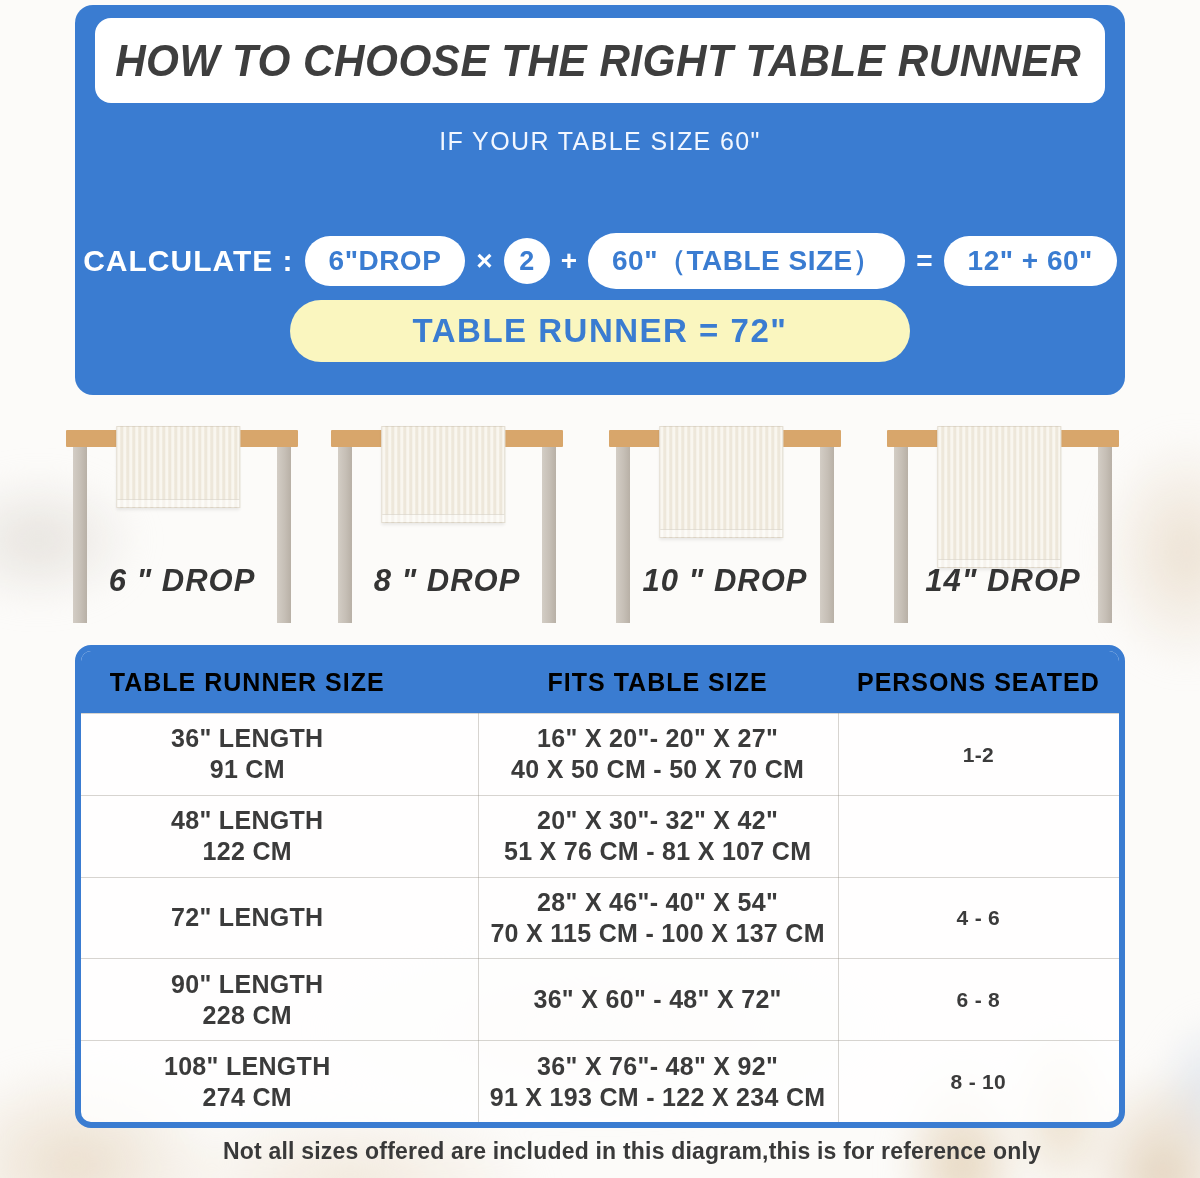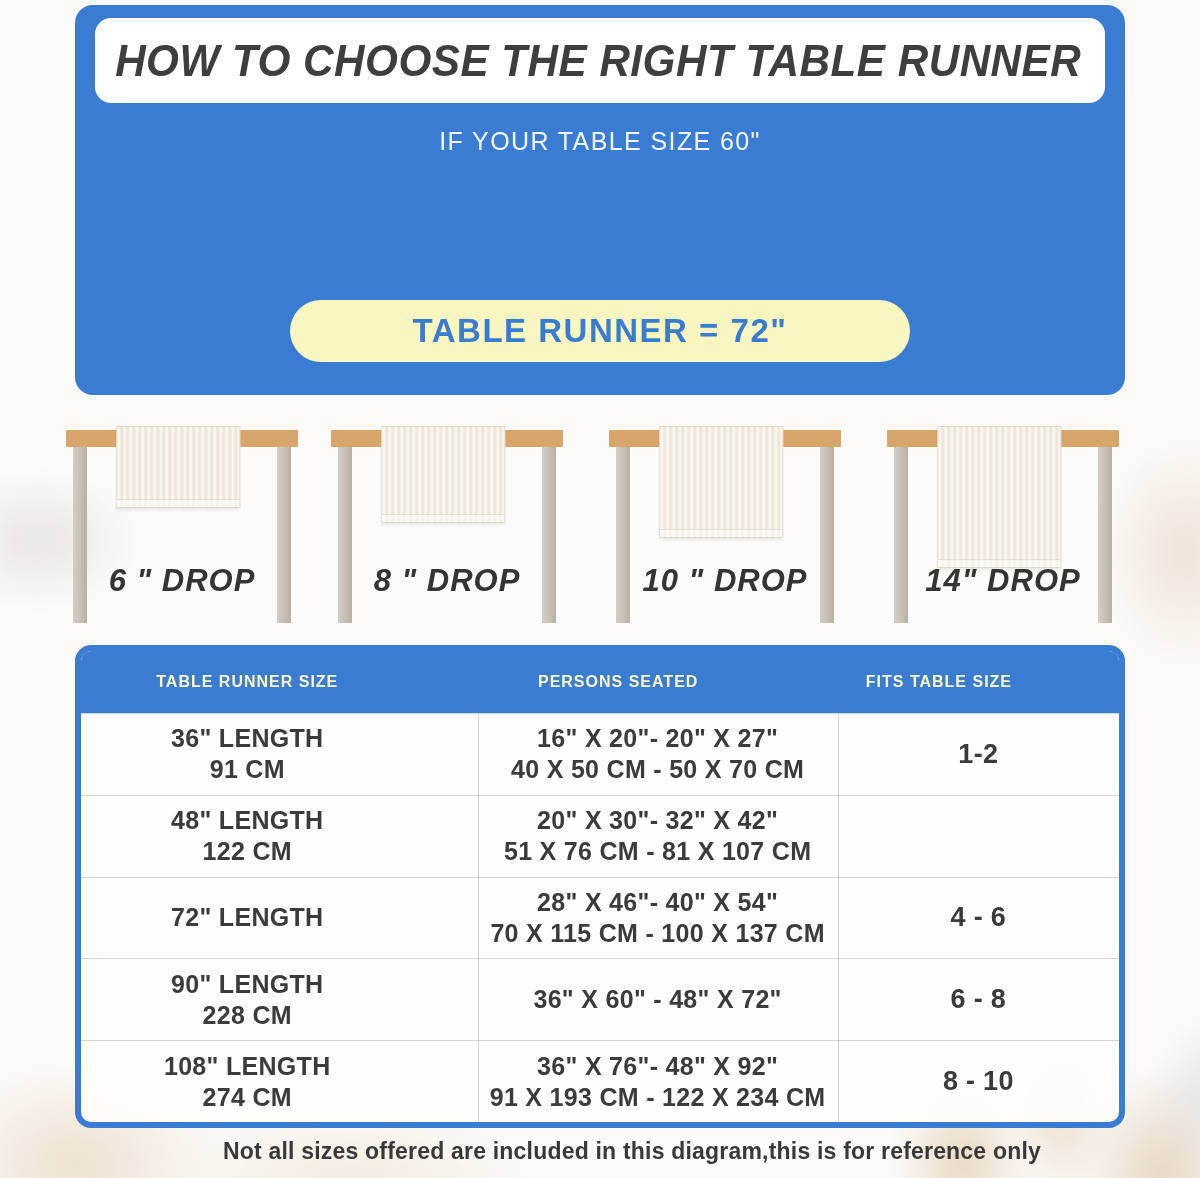--- a/index.html
+++ b/index.html
@@ -52,51 +52,61 @@
        background:#f2ecdf;border:1px solid rgba(185,175,155,.35);box-shadow:0 2px 3px rgba(0,0,0,.08);
        background-image:repeating-linear-gradient(90deg, rgba(255,255,255,.5) 0 3px, rgba(120,110,90,.04) 3px 6px);}
   .runner::after{content:"";position:absolute;left:0;right:0;bottom:0;height:7px;
        background:rgba(255,255,255,.5);border-top:1px solid rgba(175,165,145,.3);}
   .drop-label{position:absolute;left:0;width:100%;top:138px;text-align:center;font-size:31px;
        font-weight:bold;font-style:italic;color:#343434;letter-spacing:1px;z-index:4;white-space:nowrap;}
 
   
   .size-panel{position:absolute;left:75px;top:645px;width:1050px;height:483px;box-sizing:border-box;
        border:6px solid #3a7cd1;border-radius:16px;overflow:hidden;background:rgba(255,255,255,.8);}
-  .thead{height:62px;background:#3a7cd1;display:flex;align-items:center;color:#fef9c3;
-       font-weight:bold;font-size:16px;letter-spacing:1px;}
+  .thead{height:62px;background:#3a7cd1;display:flex;align-items:center;color:#000000;
+       font-weight:bold;font-size:25px;letter-spacing:1px;}
   .c1{width:38.2%}.c2{width:34.7%}.c3{width:27.1%}
   .th,.cell{text-align:center;box-sizing:border-box;}
   .th.c1,.cell.c1{padding-right:64px;}
   .tbody{position:relative;height:409px;display:flex;flex-direction:column;}
   .vline{position:absolute;top:0;bottom:0;width:1px;background:rgba(150,145,135,.38);z-index:1;}
   .v1{left:38.2%}.v2{left:72.9%}
   .row{flex:1;display:flex;align-items:center;border-top:1px solid rgba(150,145,135,.38);}
   .row:first-child{border-top:none;}
   .cell{color:#3b3b3b;font-weight:bold;font-size:25px;line-height:31px;letter-spacing:.3px;}
-  .cell.c3{font-size:27px;}
+  .cell.c3{font-size:21px;}
 
   .footnote{position:absolute;top:1138px;left:0;width:100%;text-align:center;
        font-size:23px;font-weight:bold;color:#393939;letter-spacing:.2px;margin-left:32px;}
 </style>
 </head>
 <body>
 
 <div class="page">
   <div class="bg">
     <div class="bg-blobs"></div>
   </div>
 
   <section class="hero">
     <div class="title-box">
       <h1>HOW TO CHOOSE THE RIGHT TABLE RUNNER</h1>
     </div>
     <div class="intro">
       <div>IF YOUR TABLE SIZE 60"</div>
     </div>
+    <div class="calc-row">
+      <span class="calc-label">CALCULATE :</span>
+      <span class="pill">6"DROP</span>
+      <span class="op">×</span>
+      <span class="circle">2</span>
+      <span class="op">+</span>
+      <span class="pill">60"（TABLE SIZE）</span>
+      <span class="op">=</span>
+      <span class="pill">12" + 60"</span>
+    </div>
     <div class="final-pill">TABLE RUNNER = 72"</div>
   </section>
 
   <section class="diagrams">
     <div class="figure f0">
       <div class="leg leg-l"></div>
       <div class="leg leg-r"></div>
       <div class="tabletop"></div>
       <div class="runner" style="height: 80px;"></div>
       <div class="drop-label">6 " DROP</div>
@@ -120,22 +130,22 @@
       <div class="leg leg-r"></div>
       <div class="tabletop"></div>
       <div class="runner" style="height: 140px;"></div>
       <div class="drop-label">14" DROP</div>
     </div>
   </section>
 
   <section class="size-panel">
     <div class="thead">
       <div class="th c1">TABLE RUNNER SIZE</div>
+      <div class="th c2">FITS TABLE SIZE</div>
       <div class="th c3">PERSONS SEATED</div>
-      <div class="th c2">FITS TABLE SIZE</div>
     </div>
     <div class="tbody">
       <div class="vline v1"></div>
       <div class="vline v2"></div>
 
       <div class="row">
         <div class="cell c1">
           <div>36" LENGTH</div>
           <div>91 CM</div>
         </div>

